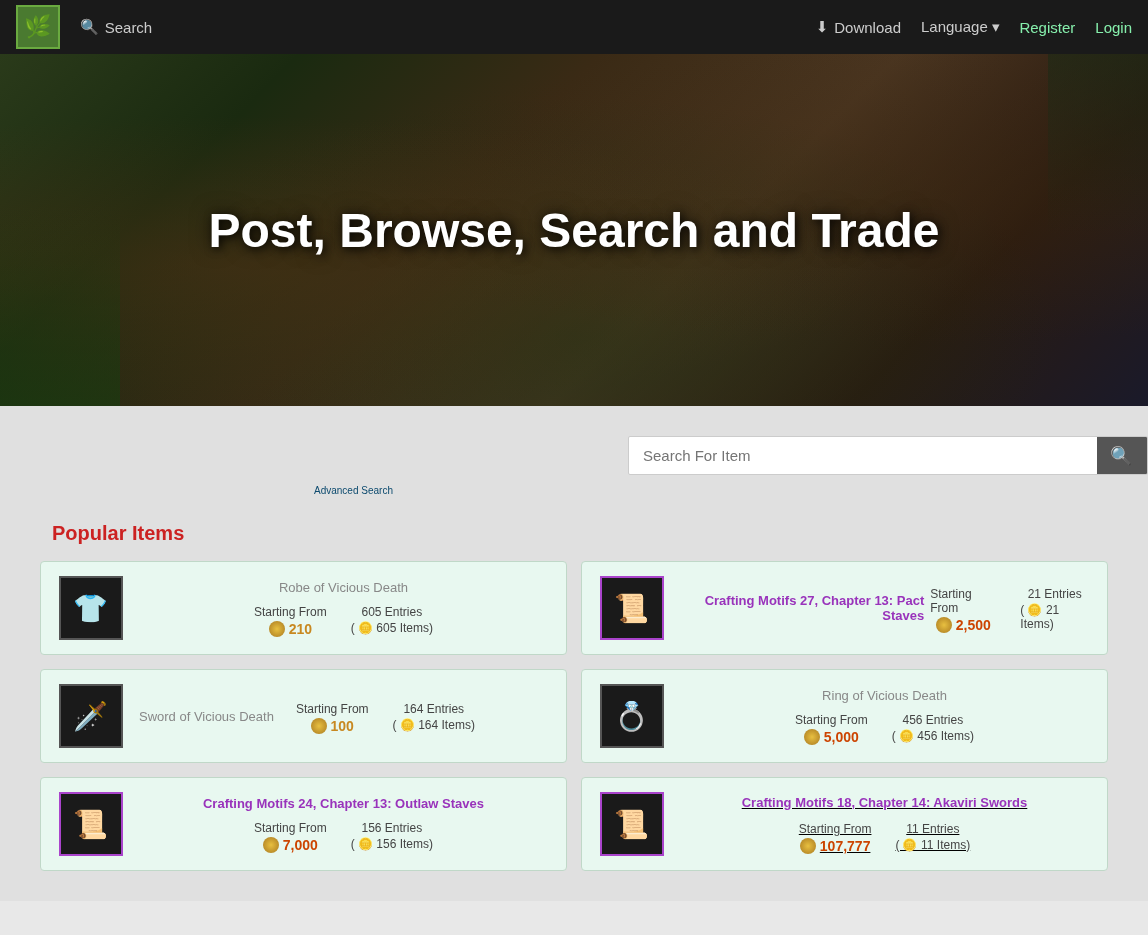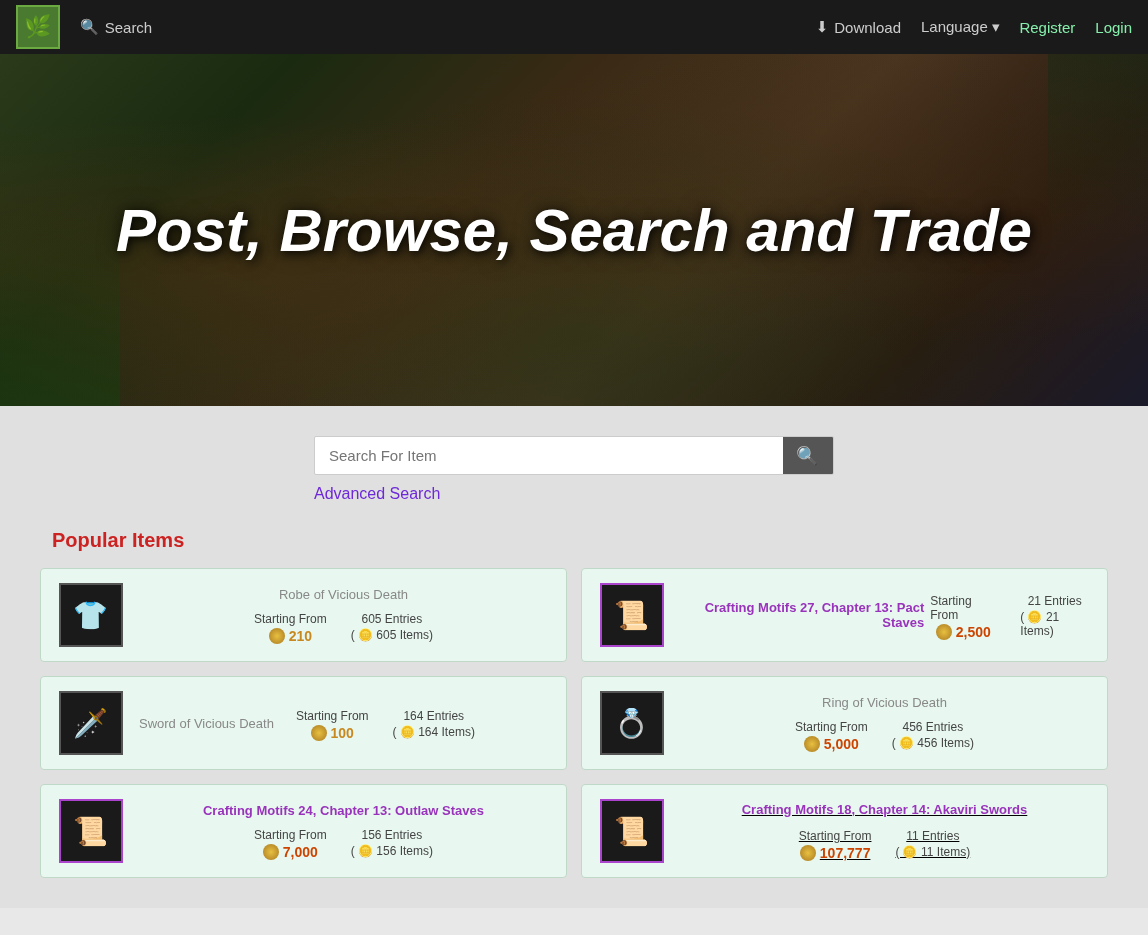--- a/index.html
+++ b/index.html
@@ -68,35 +68,34 @@
     .hero-bg {
       position: absolute;
       inset: 0;
       background:
         radial-gradient(ellipse at 20% 60%, rgba(80,50,20,0.5) 0%, transparent 50%),
         radial-gradient(ellipse at 80% 40%, rgba(60,40,15,0.4) 0%, transparent 50%),
         radial-gradient(ellipse at 50% 80%, rgba(30,50,20,0.6) 0%, transparent 60%);
     }
     .hero-title {
       position: relative;
-      font-size: 60px;
+      font-size: 48px;
       font-weight: bold;
       color: #fff;
       text-shadow: 2px 2px 8px rgba(0,0,0,0.8), 0 0 20px rgba(0,0,0,0.6);
       text-align: right;
-      font-style: italic;
     }
 
     
     .search-area {
       background: #e0e0e0;
       padding: 30px 0 16px 0;
       display: flex;
       flex-direction: column;
-      align-items: center;
+      align-items: flex-end;
       gap: 10px;
     }
     .search-bar {
       display: flex;
       width: 520px;
       border: 1px solid #ccc;
       background: #fff;
       border-radius: 2px;
       overflow: hidden;
     }
@@ -113,22 +112,22 @@
       background: #555;
       border: none;
       padding: 0 14px;
       cursor: pointer;
       color: #fff;
       font-size: 18px;
       display: flex;
       align-items: center;
     }
     .advanced-search {
-      color: #6d28d9;
-      font-size: 16px;
+      color: #0c4a6e;
+      font-size: 10px;
       cursor: pointer;
       text-decoration: none;
       align-self: flex-start;
       margin-left: 314px;
     }
 
     
     .popular-section {
       background: #e0e0e0;
       padding: 10px 40px 30px 40px;

